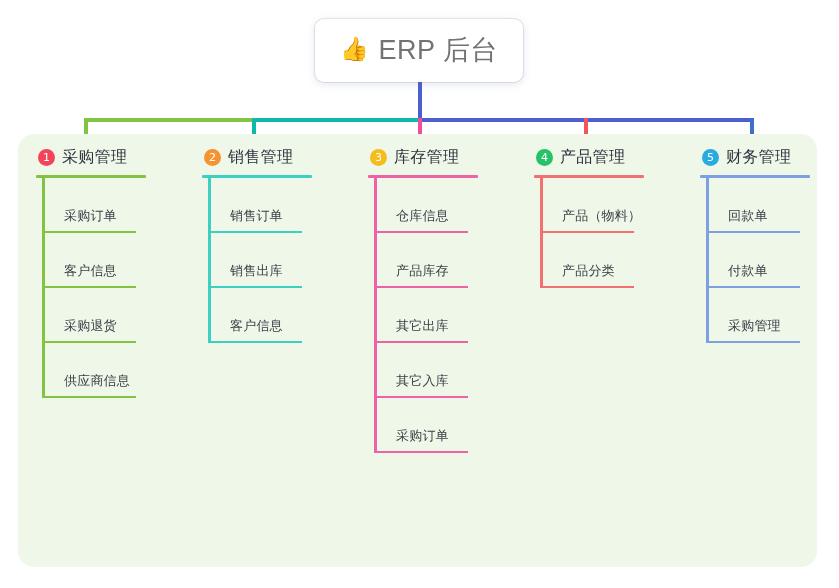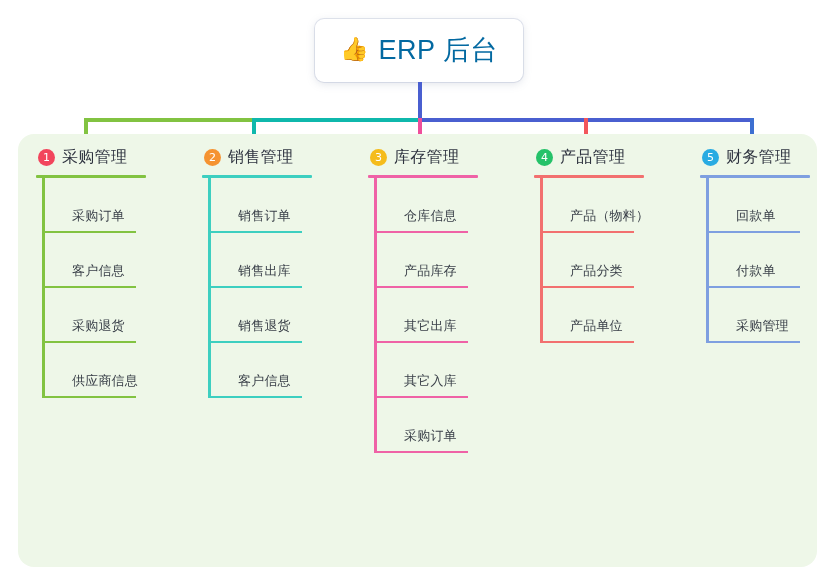--- a/index.html
+++ b/index.html
@@ -38,21 +38,21 @@
     gap: 10px;
     transform: translateY(-1px);
   }
   #root-card .thumb {
     font-size: 23px;
     line-height: 1;
     display: inline-block;
   }
   #root-card .root-title {
     font-size: 27px;
-    color: #0369a1;
+    color: #737373;
     letter-spacing: 0.5px;
     white-space: nowrap;
   }
 
   
   .seg {
     position: absolute;
   }
 
   
@@ -142,21 +142,21 @@
     top: 0;
     width: 3px;
     bottom: 0;
   }
   .leaf {
     height: 55px;
     position: relative;
   }
   .leaf-text {
     position: absolute;
-    left: 12px;
+    left: 4px;
     bottom: 8px;
     font-size: 13px;
     color: #3a4049;
     white-space: nowrap;
     letter-spacing: 0.2px;
   }
   .leaf-rule {
     position: absolute;
     left: -18px;
     bottom: 0;
@@ -223,24 +223,20 @@
         <div class="trunk" style="background: rgb(61, 207, 192);"></div>
         <div class="leaf">
           <span class="leaf-text">销售订单</span>
           <div class="leaf-rule" style="background: rgb(61, 207, 192);"></div>
         </div>
         <div class="leaf">
           <span class="leaf-text">销售出库</span>
           <div class="leaf-rule" style="background: rgb(61, 207, 192);"></div>
         </div>
         <div class="leaf">
-          <span class="leaf-text">销售退货</span>
-          <div class="leaf-rule" style="background: rgb(61, 207, 192);"></div>
-        </div>
-        <div class="leaf">
           <span class="leaf-text">客户信息</span>
           <div class="leaf-rule" style="background: rgb(61, 207, 192);"></div>
         </div>
       </div>
     </div>
     <div class="column" id="col-2">
       <div class="col-head">
         <span class="badge" style="background: rgb(245, 188, 27);">3</span>
         <span class="col-title">库存管理</span>
       </div>
@@ -278,24 +274,20 @@
       <div class="branch">
         <div class="trunk" style="background: rgb(242, 112, 111);"></div>
         <div class="leaf">
           <span class="leaf-text">产品（物料）</span>
           <div class="leaf-rule" style="background: rgb(242, 112, 111);"></div>
         </div>
         <div class="leaf">
           <span class="leaf-text">产品分类</span>
           <div class="leaf-rule" style="background: rgb(242, 112, 111);"></div>
         </div>
-        <div class="leaf">
-          <span class="leaf-text">产品单位</span>
-          <div class="leaf-rule" style="background: rgb(242, 112, 111);"></div>
-        </div>
       </div>
     </div>
     <div class="column" id="col-4">
       <div class="col-head">
         <span class="badge" style="background: rgb(41, 171, 226);">5</span>
         <span class="col-title">财务管理</span>
       </div>
       <div class="col-rule" style="background: rgb(126, 159, 224);"></div>
       <div class="branch">
         <div class="trunk" style="background: rgb(126, 159, 224);"></div>

